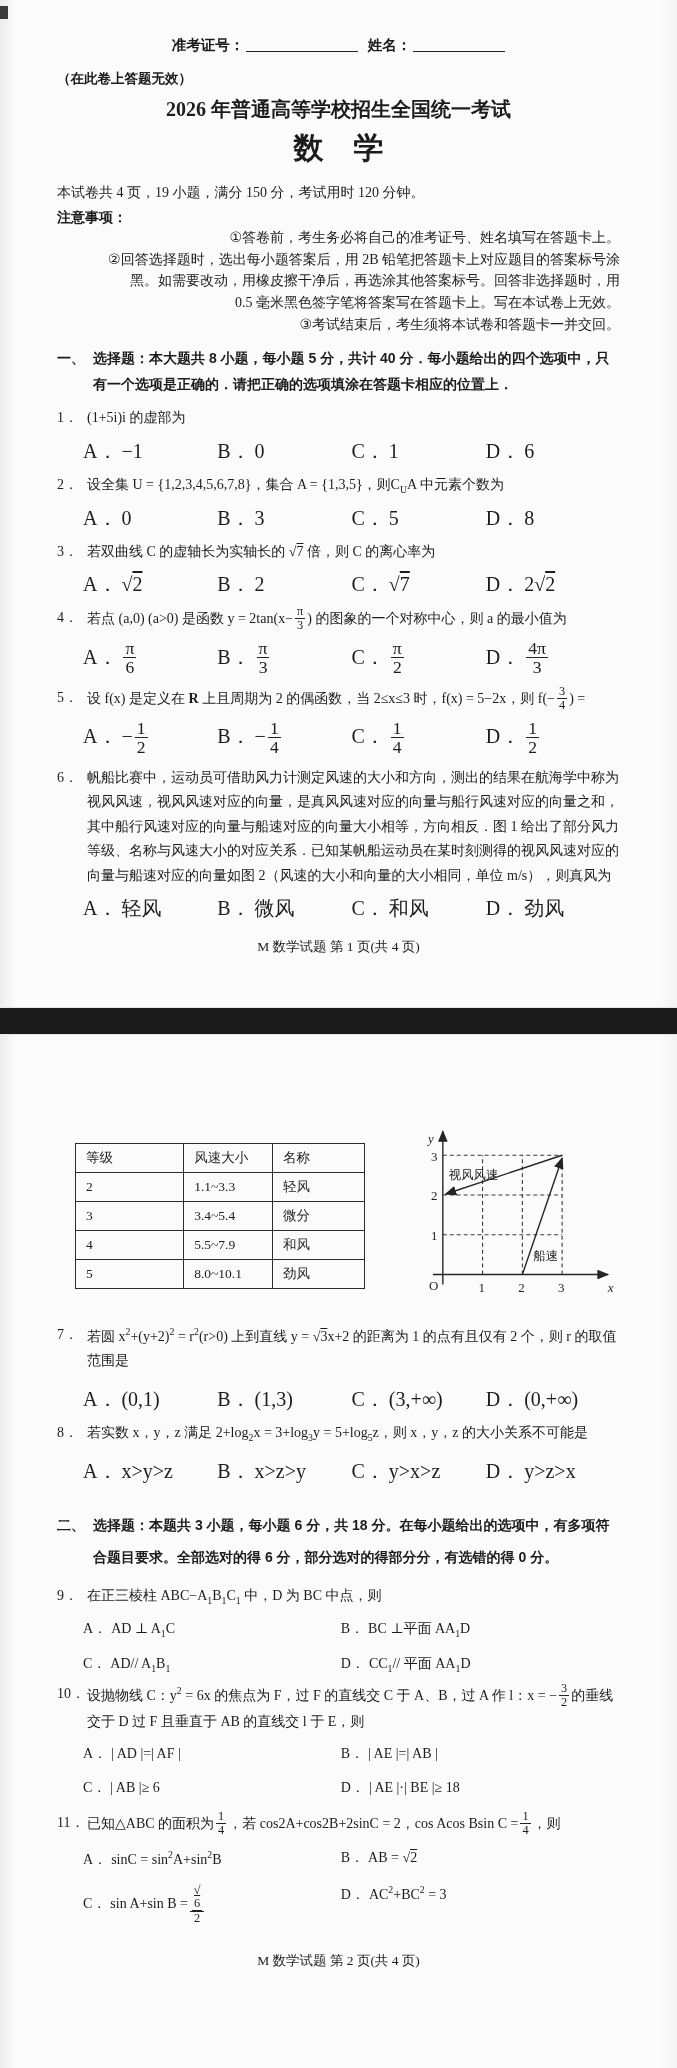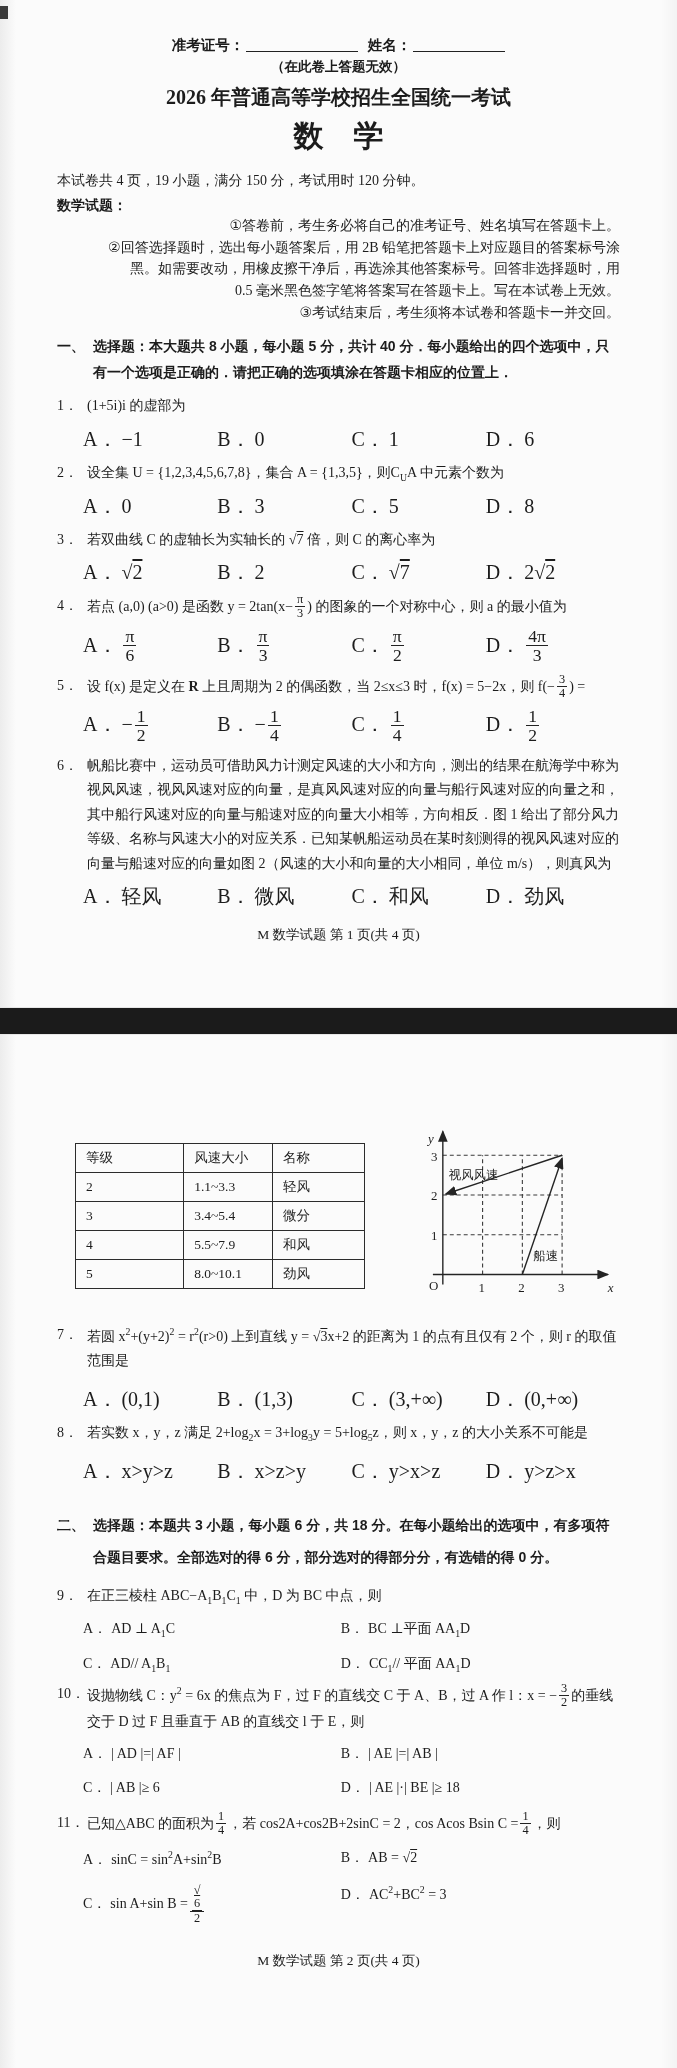--- a/index.html
+++ b/index.html
@@ -8,21 +8,21 @@
   .page{box-sizing:border-box;width:677px;background:linear-gradient(90deg,#ececec 0,#fbfbfb 16px,#fbfbfb 661px,#f3f3f3 100%);overflow:hidden;}
   .page1{height:1007px;padding:36px 57px 2px;}
   .page2{height:1035px;padding:62px 57px 0;}
   .divider{height:26px;background:#1b1b1b;border-top:1px solid #e6e6e6;border-bottom:1px solid #e6e6e6;}
   .corner-nick{position:absolute;left:0;top:6px;width:8px;height:13px;background:#3a3a3a;}
 
   .cand-row{text-align:center;font-size:14.5px;font-weight:bold;}
   .blank{display:inline-block;border-bottom:1.5px solid #222;height:14px;vertical-align:-2px;}
   .blank.w1{width:112px;margin:0 6px 0 2px;}
   .blank.w2{width:92px;margin-left:2px;}
-  .invalid{text-align:center;font-weight:bold;font-size:13.5px;margin-top:3px;}
+  .invalid{font-weight:bold;font-size:13.5px;margin-top:15px;}
   .secret{font-family:"Liberation Sans","DejaVu Sans",sans-serif;font-weight:bold;font-size:14.5px;margin-top:9px;}
   .title{text-align:center;font-weight:bold;font-size:20px;margin:8px 0 0;}
   .subject{text-align:center;font-weight:bold;font-size:30px;margin:5px 0 0;}
   .paperinfo{font-size:14px;margin:15px 0 0;}
   .notice-t{font-family:"Liberation Sans","DejaVu Sans",sans-serif;font-weight:bold;font-size:14px;margin:7px 0 0;}
   .notice{font-size:14px;line-height:1.55;margin:0;padding-left:72px;text-indent:-24px;text-align:right;}
   .sec{display:flex;font-family:"Liberation Sans","DejaVu Sans",sans-serif;font-weight:bold;font-size:14px;line-height:1.85;margin-top:11px;}
   .sec .sno{flex:0 0 36px;}
   .sec .sbody{flex:1;}
   .sec2{line-height:2.35;margin-top:24px;}
@@ -63,21 +63,21 @@
 
   <section class="page page1">
     <div class="cand-row">
       <span>准考证号：</span><span class="blank w1"></span>
       <span>姓名：</span><span class="blank w2"></span>
     </div>
     <div class="invalid">（在此卷上答题无效）</div>
     <div class="title">2026 年普通高等学校招生全国统一考试</div>
     <div class="subject">数　学</div>
     <p class="paperinfo">本试卷共 4 页，19 小题，满分 150 分，考试用时 120 分钟。</p>
-    <p class="notice-t">数学试题：</p>
+    <p class="notice-t">注意事项：</p>
     <p class="notice">①答卷前，考生务必将自己的准考证号、姓名填写在答题卡上。</p>
     <p class="notice">②回答选择题时，选出每小题答案后，用 2B 铅笔把答题卡上对应题目的答案标号涂黑。如需要改动，用橡皮擦干净后，再选涂其他答案标号。回答非选择题时，用 0.5 毫米黑色签字笔将答案写在答题卡上。写在本试卷上无效。</p>
     <p class="notice">③考试结束后，考生须将本试卷和答题卡一并交回。</p>
 
     <div class="sec">
       <span class="sno">一、</span>
       <span class="sbody">选择题：本大题共 8 小题，每小题 5 分，共计 40 分．每小题给出的四个选项中，只有一个选项是正确的．请把正确的选项填涂在答题卡相应的位置上．</span>
     </div>
 
     <div class="q">

